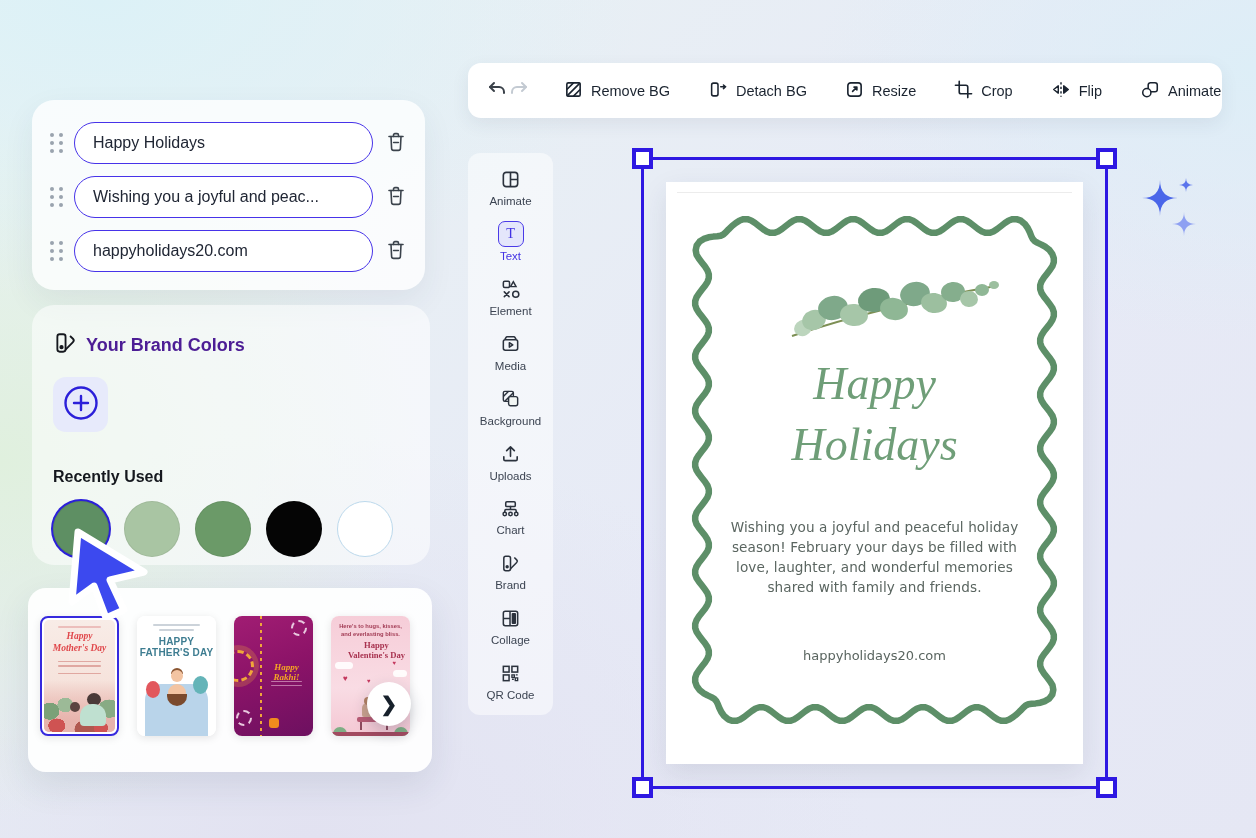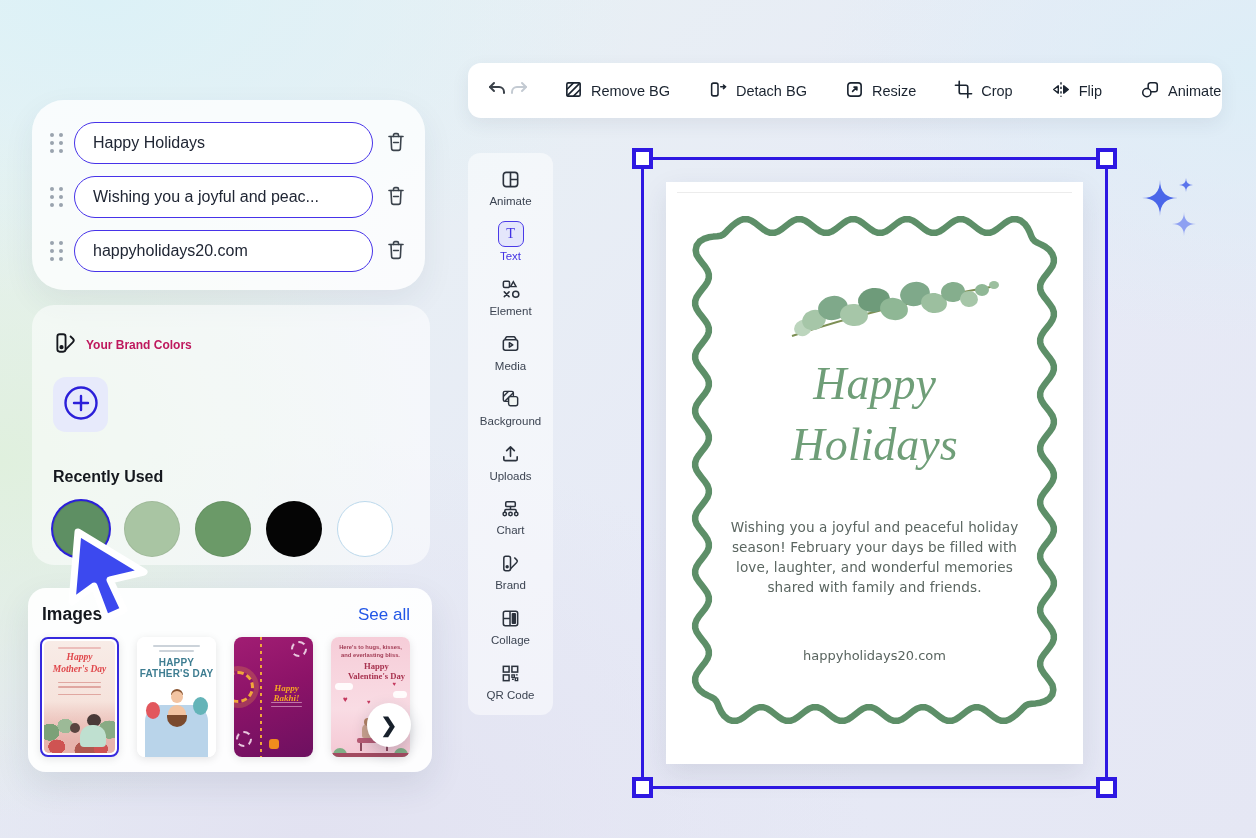--- a/index.html
+++ b/index.html
@@ -36,37 +36,37 @@
     align-items:center; justify-content:flex-start; cursor:pointer; border:none;
     background:none; gap:3px; }
   .st-item .st-ico { width:26px; height:26px; display:flex; align-items:center;
     justify-content:center; border-radius:7px; }
   .st-item .st-label { font-size:11.5px; color:#3c4452; font-family:inherit; }
   .st-item.active .st-ico { background:#e4e6fb; border:1.5px solid #4a3ae8; }
   .st-item.active .st-label { color:#4333e4; }
 
   
   .panel-fields { left:32px; top:100px; width:393px; height:190px;
-    background:rgba(255,255,255,.78); border-radius:32px;
+    background:rgba(255,255,255,.78); border-radius:22px;
     box-shadow:0 12px 32px rgba(40,60,90,.07); padding:22px 14px 0 14px; }
   .field-row { display:flex; align-items:center; height:42px; margin-bottom:12px; }
   .drag-handle { width:22px; display:grid; grid-template-columns:repeat(2,5px);
     grid-gap:4px 4px; justify-content:center; margin-right:6px; cursor:grab; }
   .drag-handle i { width:4px; height:4px; border-radius:50%; background:#9aa3ae; }
   .pill-input { flex:1; height:42px; border:1.8px solid #4733e9; border-radius:21px;
     background:#fff; padding:0 18px; font-family:inherit; font-size:16px;
     color:#202634; outline:none; }
   .trash-btn { width:30px; height:32px; border:none; background:none; margin-left:8px;
     display:flex; align-items:center; justify-content:center; cursor:pointer; }
 
   
   .panel-brand { left:32px; top:305px; width:398px; height:260px;
     background:rgba(255,255,255,.55); border-radius:22px; padding:26px 21px 0 21px; }
   .brand-header { display:flex; align-items:center; gap:9px; }
-  .brand-title { font-size:12px; font-weight:700; color:#be185d; }
+  .brand-title { font-size:18px; font-weight:700; color:#4c1d95; }
   .add-color-btn { margin-top:18px; width:55px; height:55px; border-radius:13px;
     background:#e7eafb; border:none; display:flex; align-items:center;
     justify-content:center; cursor:pointer; }
   .recent-label { margin-top:36px; font-size:16px; font-weight:700; color:#15181e; }
   .swatch-row { margin-top:15px; display:flex; gap:15px; }
   .swatch { width:56px; height:56px; border-radius:50%; cursor:pointer;
     border:1px solid rgba(0,0,0,.06); }
   .swatch.selected { box-shadow:0 0 0 2px #2b1fd9; }
   .swatch.white { border:1.5px solid #bcd9ec; }
 
@@ -480,24 +480,20 @@
   <div class="swatch-row">
     <span class="swatch selected" style="background: rgb(94, 143, 99);"></span>
     <span class="swatch" style="background: rgb(169, 197, 163);"></span>
     <span class="swatch" style="background: rgb(107, 154, 104);"></span>
     <span class="swatch" style="background: rgb(5, 5, 5);"></span>
     <span class="swatch white" style="background: rgb(255, 255, 255);"></span>
   </div>
 </div>
 
 <div class="abs panel-images">
-  <div class="images-header">
-    <span class="images-title">Images</span>
-    <button class="see-all">See all</button>
-  </div>
   <div class="thumb-row">
     <div class="thumb selected">
       <div class="thumb-inner t1">
         <i class="microline"></i>
         <div class="t1-title"><span>Happy</span><br><span>Mother's Day</span></div>
         <div class="t1-lines">
             <i></i>
             <i></i>
             <i style="margin-top:6px"></i>
           </div>

